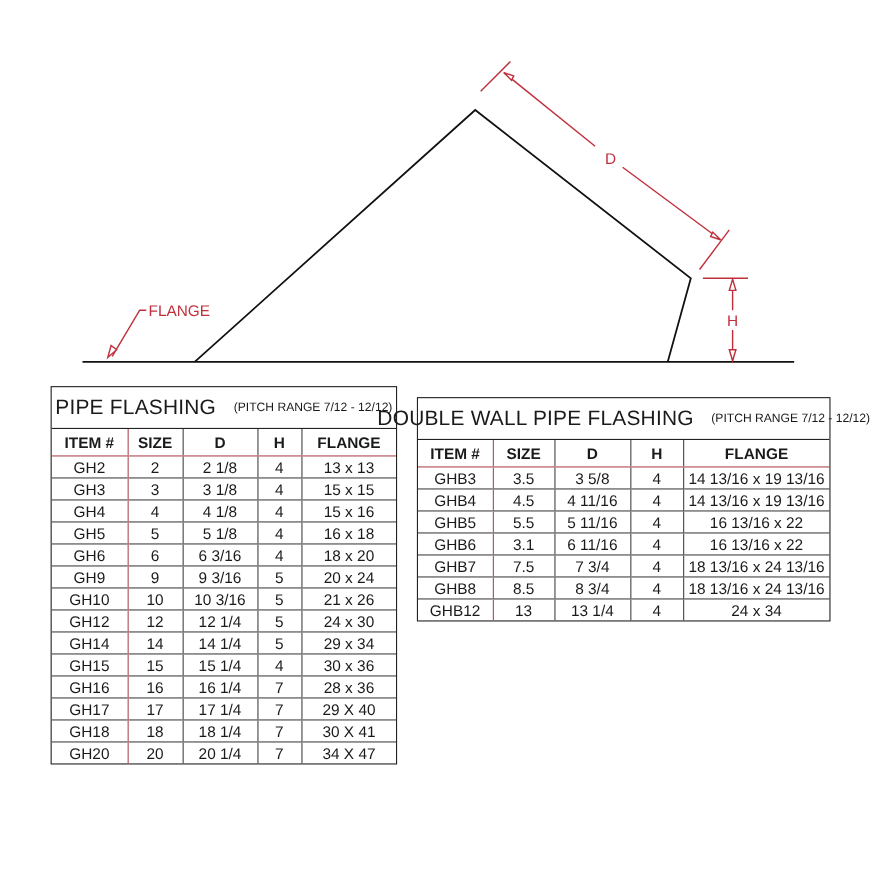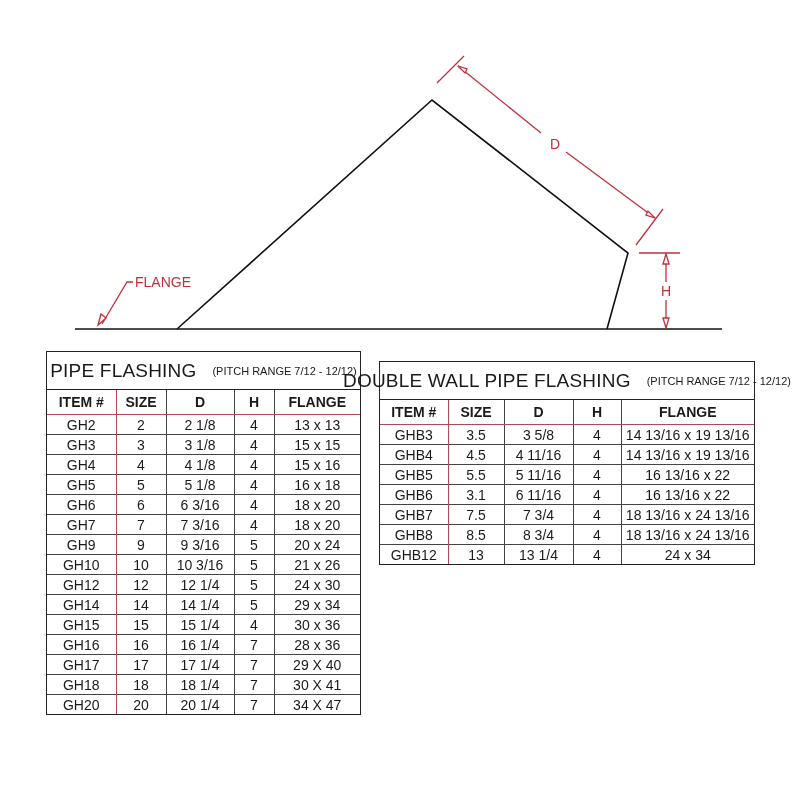--- a/index.html
+++ b/index.html
@@ -103,27 +103,20 @@
           <td>16 x 18</td>
         </tr>
         <tr>
           <td>GH6</td>
           <td>6</td>
           <td>6 3/16</td>
           <td>4</td>
           <td>18 x 20</td>
         </tr>
         <tr>
-          <td>GH7</td>
-          <td>7</td>
-          <td>7 3/16</td>
-          <td>4</td>
-          <td>18 x 20</td>
-        </tr>
-        <tr>
           <td>GH9</td>
           <td>9</td>
           <td>9 3/16</td>
           <td>5</td>
           <td>20 x 24</td>
         </tr>
         <tr>
           <td>GH10</td>
           <td>10</td>
           <td>10 3/16</td>

